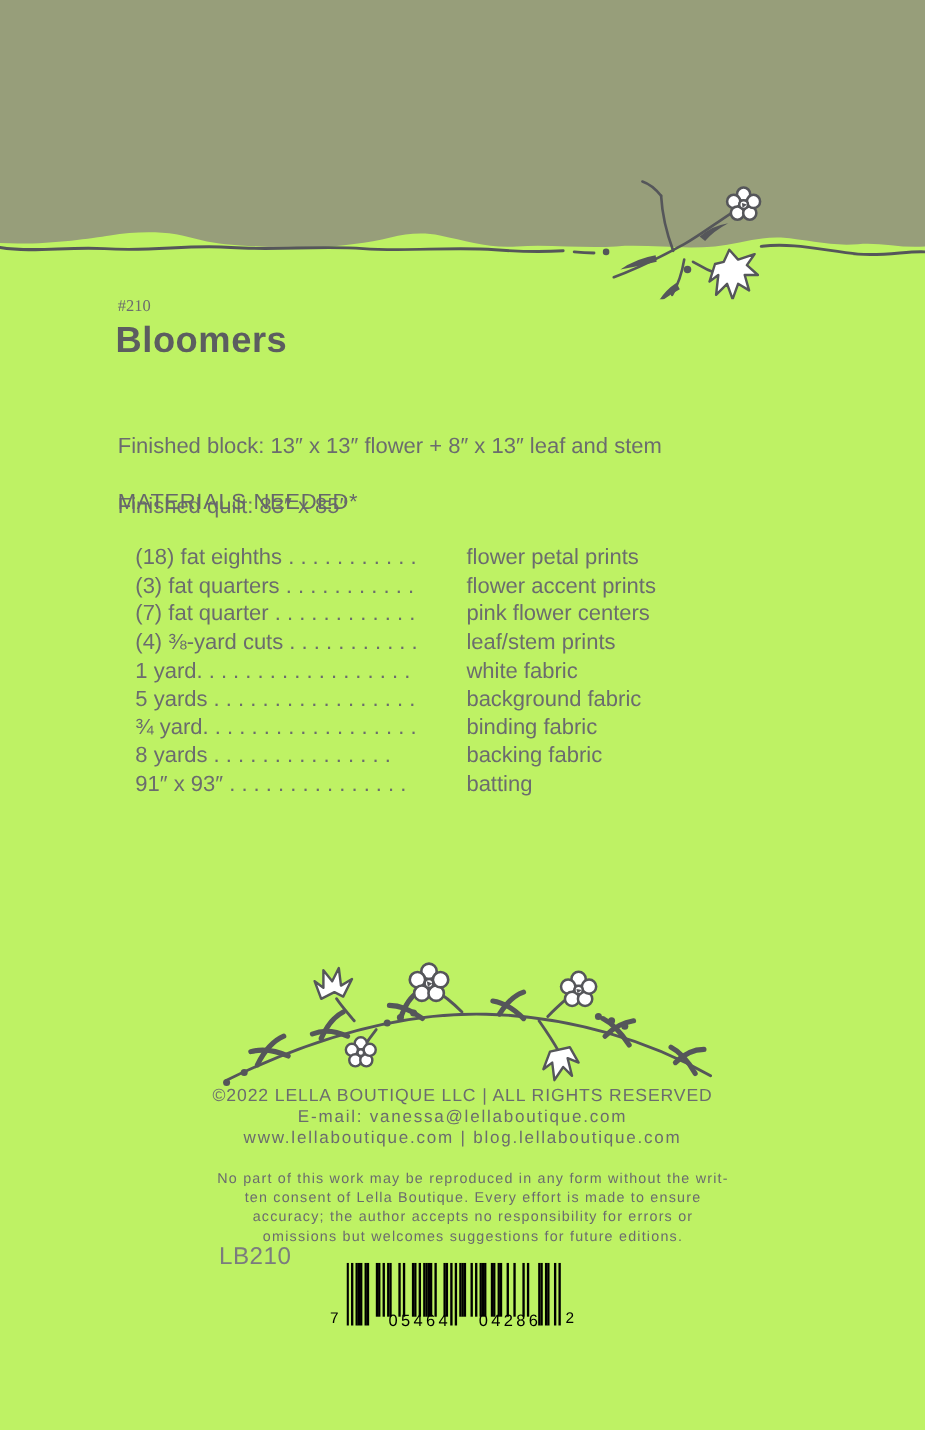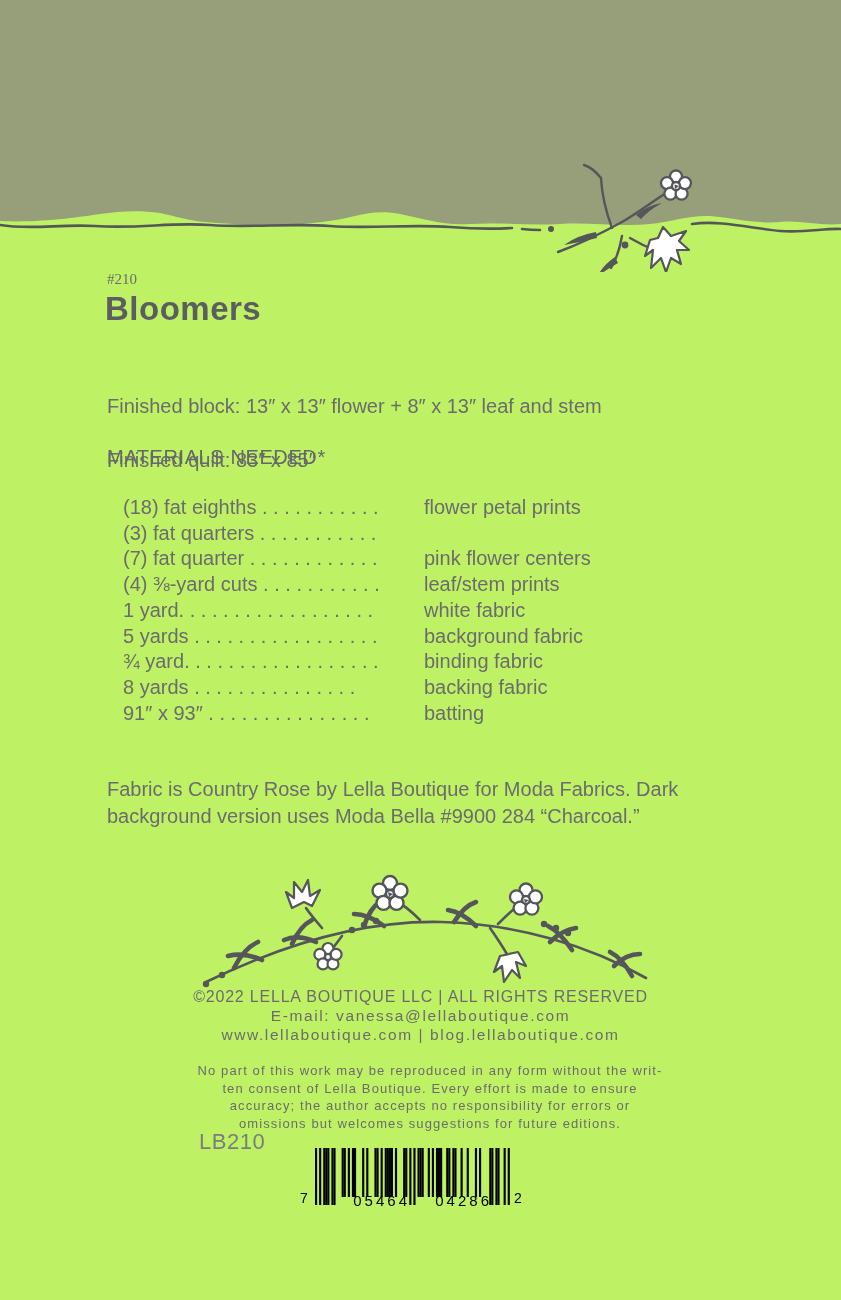--- a/index.html
+++ b/index.html
@@ -70,20 +70,21 @@
   </div>
 
   <div class="abs mat-heading">MATERIALS NEEDED*</div>
   <div class="abs mat-list">
     <div class="mat-row">
       <span class="mat-left">(18) fat eighths . . . . . . . . . . .</span>
       <span class="mat-desc">flower petal prints</span>
     </div>
     <div class="mat-row">
       <span class="mat-left">(3) fat quarters . . . . . . . . . . .</span>
+      <span class="mat-desc">flower accent prints</span>
     </div>
     <div class="mat-row">
       <span class="mat-left">(7) fat quarter . . . . . . . . . . . .</span>
       <span class="mat-desc">pink flower centers</span>
     </div>
     <div class="mat-row">
       <span class="mat-left">(4) ⅜-yard cuts . . . . . . . . . . .</span>
       <span class="mat-desc">leaf/stem prints</span>
     </div>
     <div class="mat-row">
@@ -101,22 +102,20 @@
     <div class="mat-row">
       <span class="mat-left">8 yards . . . . . . . . . . . . . . .</span>
       <span class="mat-desc">backing fabric</span>
     </div>
     <div class="mat-row">
       <span class="mat-left">91″ x 93″ . . . . . . . . . . . . . . .</span>
       <span class="mat-desc">batting</span>
     </div>
   </div>
 
-  <div class="abs fabric-note">Fabric is Country Rose by Lella Boutique for Moda Fabrics. Dark
-background version uses Moda Bella #9900 284 “Charcoal.”</div>
 
   <svg class="abs" style="left:192px;top:856px" width="470" height="138" viewBox="0 0 470 138">
     <g stroke="#55565A" stroke-width="2.6" fill="none" stroke-linecap="round">
       <path d="M14,126 C92,88 172,64 250,66 C326,68 398,90 454,122"></path>
       <path d="M228,64 C220,56 212,49 204,45"></path>
       <path d="M150,80 C145,86 141,92 138,98"></path>
       <path d="M130,72 C124,65 118,58 114,52"></path>
       <path d="M306,68 C314,60 322,52 330,47"></path>
       <path d="M298,72 C305,82 311,91 316,100"></path>
     </g>

